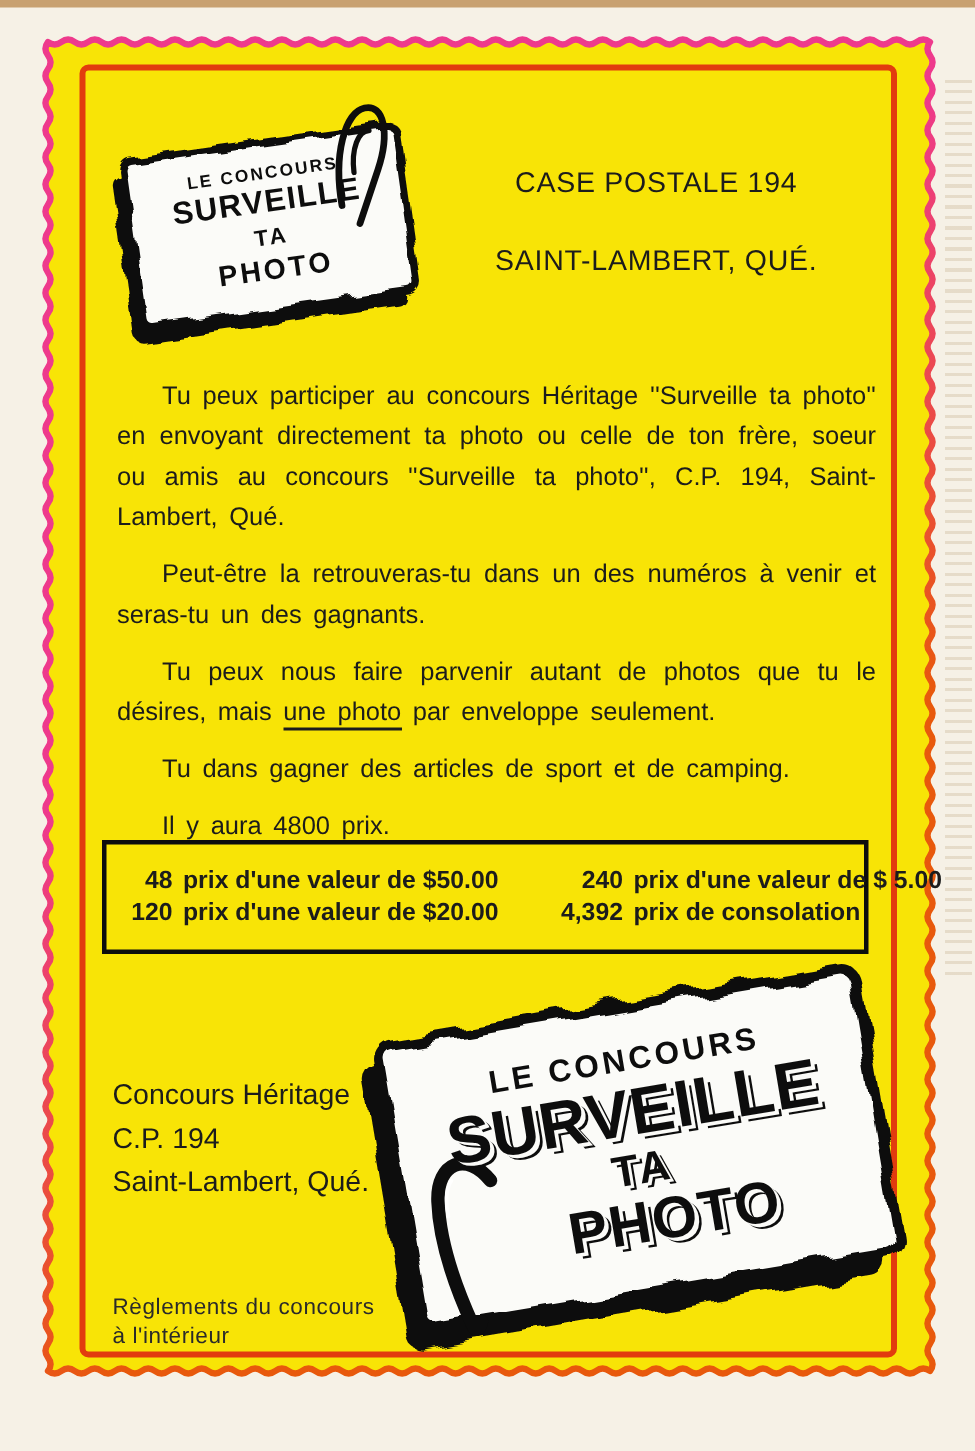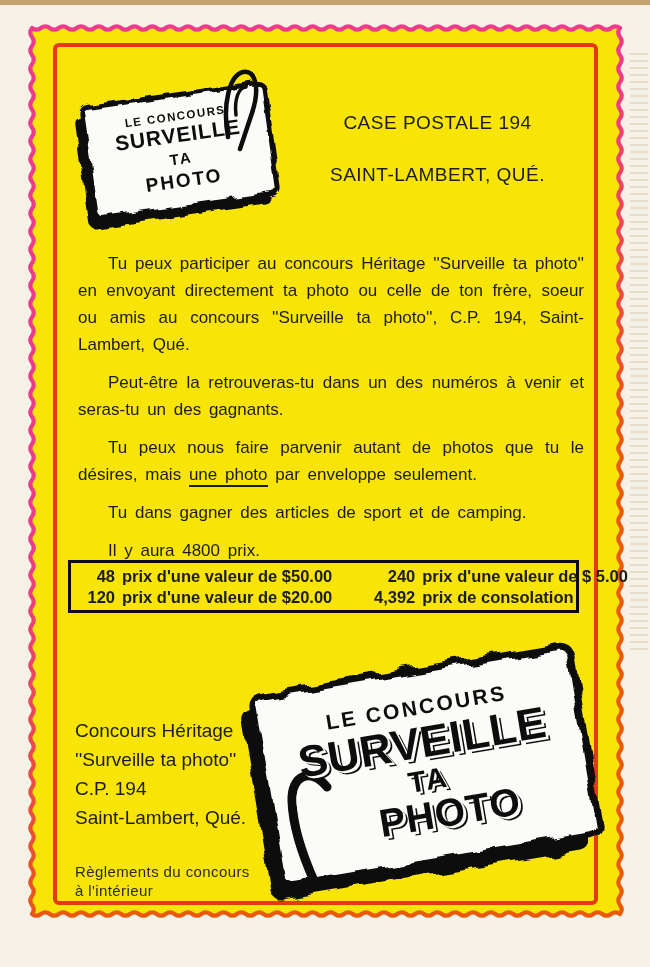--- a/index.html
+++ b/index.html
@@ -54,21 +54,21 @@
   .po-line + .po-line{margin-top:30px;}
 
   
   .body-copy{position:absolute;left:78px;top:250px;width:506px;font-size:17px;line-height:27px;}
   .body-copy p{text-align:justify;text-indent:30px;word-spacing:3px;margin-bottom:11px;}
   .u-group{border-bottom:2px solid var(--ink);padding-bottom:1px;}
   .u-bold{font-weight:normal;}
 
   
   .prize-box{
-    position:absolute;left:68px;top:560px;width:511px;height:53px;
+    position:absolute;left:68px;top:560px;width:511px;height:76px;
     border:3px solid #0d0d0d;display:grid;grid-template-columns:1fr 1fr;
     align-content:center;row-gap:2px;padding:2px 6px 2px 10px;
   }
   .prize-item{display:flex;font-size:16.5px;font-weight:bold;white-space:nowrap;}
   .prize-item .qty{text-align:right;margin-right:7px;}
   .col-l .qty{width:34px;}
   .col-r .qty{width:46px;margin-left:37px;}
   .prize-box .col-l{grid-column:1;}
   .prize-box .col-r{grid-column:2;}
 
@@ -151,21 +151,20 @@
     <span class="lbl">prix d'une valeur de $20.00</span>
   </div>
   <div class="prize-item col-r">
     <span class="qty">4,392</span>
     <span class="lbl">prix de consolation</span>
   </div>
 </div>
 
 <div class="address">
   <div>Concours Héritage</div>
-  <div>''Surveille ta photo''</div>
   <div>C.P. 194</div>
   <div>Saint-Lambert, Qué.</div>
 </div>
 
 <div class="badge-wrap badge-big">
   <svg viewBox="0 0 390 330">
     <defs>
       <filter id="rough2" x="-25%" y="-25%" width="150%" height="150%">
         <feTurbulence type="fractalNoise" baseFrequency="0.035" numOctaves="2" seed="4" result="n"></feTurbulence>
         <feDisplacementMap in="SourceGraphic" in2="n" scale="14"></feDisplacementMap>

